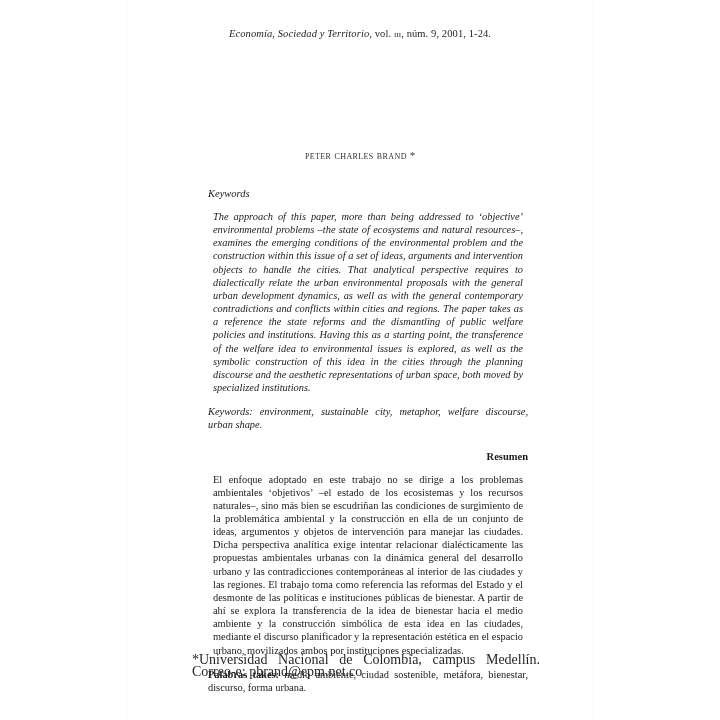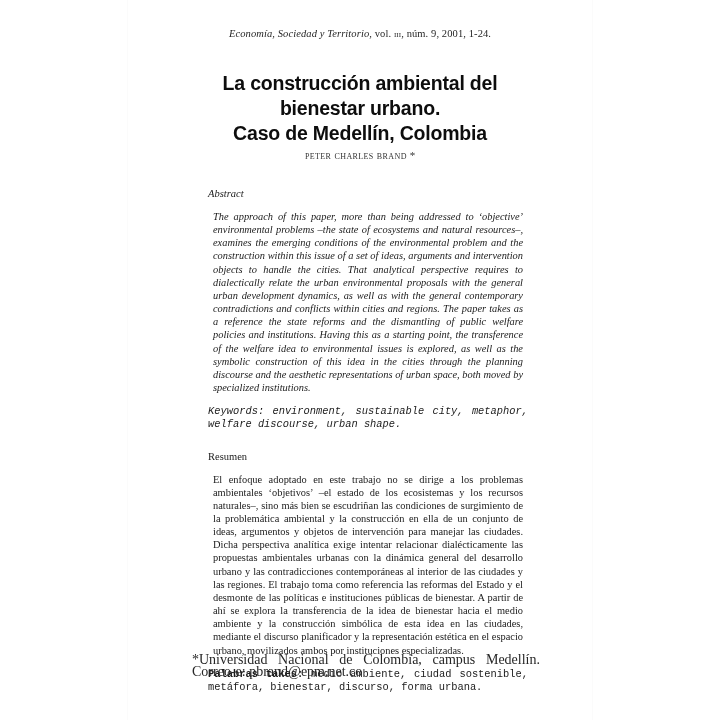--- a/index.html
+++ b/index.html
@@ -91,36 +91,36 @@
     width: 320px;
   }
 
   .sec-head {
     font-family: "Liberation Serif", serif;
     font-size: 10.5px;
     color: #1a1a1a;
     margin: 0 0 11px 0;
   }
   .sec-head.italic { font-style: italic; }
-  .sec-head.bold { font-weight: normal; }
+  .sec-head.bold { font-weight: bold; text-align: right; }
 
   .para {
     margin: 5px;
     font-family: "Liberation Serif", serif;
     font-size: 10.4px;
     line-height: 13.15px;
     text-align: justify;
     color: #1a1a1a;
     hyphens: none;
   }
   .para.italic { font-style: italic; }
 
   .kw {
     margin: 11px 0 0 0;
-    font-family: Liberation Mono, monospace;
+    font-family: Liberation Serif, serif;
     font-size: 10.4px;
     line-height: 13.15px;
     text-align: justify;
     color: #1a1a1a;
   }
   .kw.italic { font-style: italic; }
   .kw .lead-i { font-style: italic; }
   .kw .lead-b { font-weight: bold; }
 
   .gap-lg { height: 19px; }
@@ -141,33 +141,28 @@
 <body>
 
 <div class="page">
 
   <div class="page-sheet"></div>
 
   <div class="journal-header">
     <span class="jt">Economía, Sociedad y Territorio</span><span>, vol. </span><span class="smallcaps">iii</span><span>, núm. 9, 2001, 1-24.</span>
   </div>
 
-  <h1 class="doc-title">
-    <span class="tline">La construcción ambiental del</span>
-    <span class="tline">bienestar urbano.</span>
-    <span class="tline">Caso de Medellín, Colombia</span>
-  </h1>
 
   <div class="author">
     <span class="au">Peter Charles Brand</span><span class="star"> *</span>
   </div>
 
   <div class="body-col">
 
-    <div class="sec-head italic">Abstract</div>
+    <div class="sec-head italic">Keywords</div>
 
     <p class="para italic">The approach of this paper, more than being addressed to ‘objective’ environmental problems –the state of ecosystems and natural resour­ces–, examines the emerging conditions of the environmental problem and the construction within this issue of a set of ideas, arguments and intervention objects to handle the cities. That analytical perspective requires to dialectically relate the urban environmental proposals with the general urban development dynamics, as well as with the general contemporary contradictions and conflicts within cities and regions. The paper takes as a reference the state reforms and the dismantling of public welfare policies and institutions. Having this as a starting point, the transference of the welfare idea to environmental issues is explored, as well as the symbolic construction of this idea in the cities through the planning discourse and the aesthetic representations of urban space, both moved by specialized institutions.</p>
 
     <p class="kw italic"><span class="lead-i">Keywords:</span><span> environment, sustainable city, metaphor, welfare discourse, urban shape.</span></p>
 
     <div class="gap-lg"></div>
 
     <div class="sec-head bold">Resumen</div>
 
     <p class="para">El enfoque adoptado en este trabajo no se dirige a los problemas am­bientales ‘objetivos’ –el estado de los ecosistemas y los recursos natu­rales–, sino más bien se escudriñan las condiciones de surgimiento de la problemática ambiental y la construcción en ella de un conjunto de ideas, argumentos y objetos de intervención para manejar las ciuda­des. Dicha perspectiva analítica exige intentar relacionar dialéctica­mente las propuestas ambientales urbanas con la dinámica general del desarrollo urbano y las contradicciones contemporáneas al interior de las ciudades y las regiones. El trabajo toma como referencia las refor­mas del Estado y el desmonte de las políticas e instituciones públicas de bienestar. A partir de ahí se explora la transferencia de la idea de bienestar hacia el medio ambiente y la construcción simbólica de esta idea en las ciudades, mediante el discurso planificador y la representa­ción estética en el espacio urbano, movilizados ambos por institucio­nes especializadas.</p>

